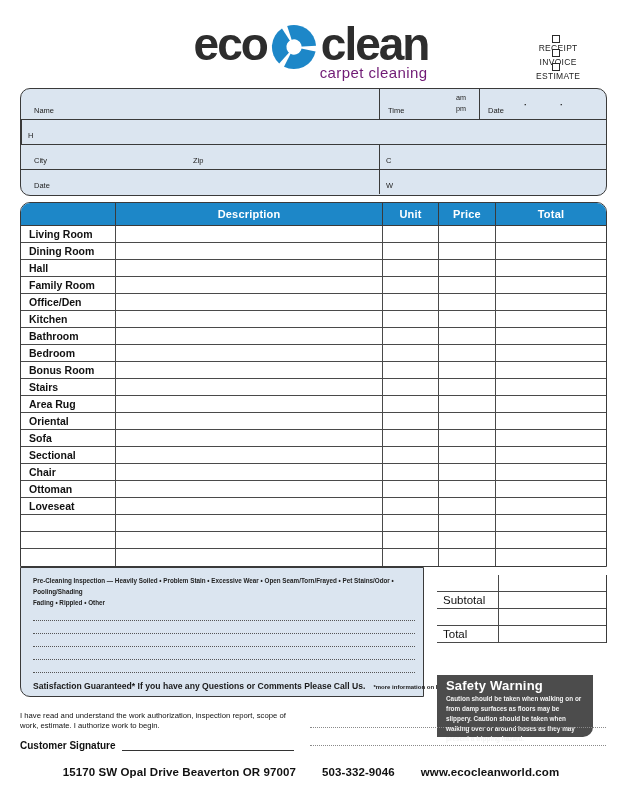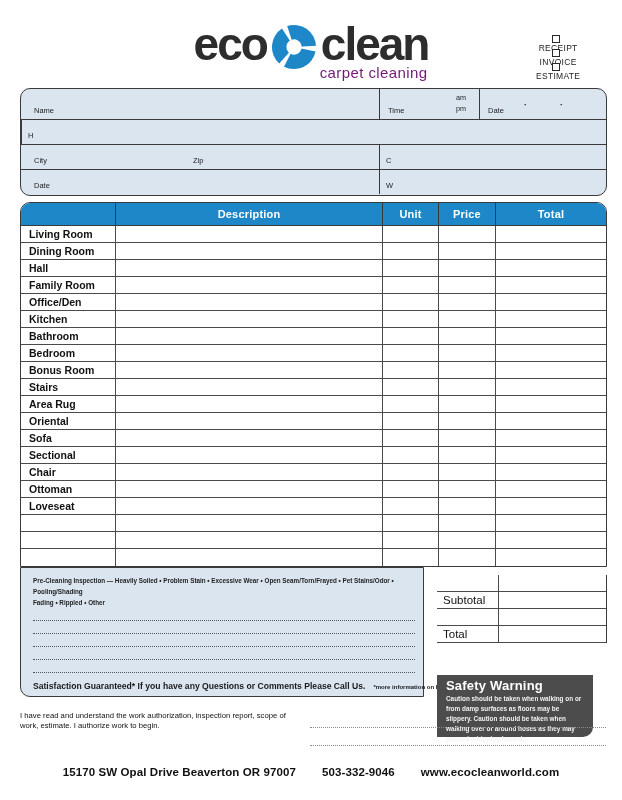--- a/index.html
+++ b/index.html
@@ -357,20 +357,24 @@
 
   <div class="safety">
     <h3>Safety Warning</h3>
     <p>Caution should be taken when walking on or from damp surfaces as floors may be slippery. Caution should be taken when walking over or around hoses as they may present a tripping hazard.</p>
   </div>
 
   <div class="auth">
     <div>I have read and understand the work authorization, inspection report, scope of</div>
     <div>work, estimate. I authorize work to begin.</div>
   </div>
+  <div class="sigrow">
+    <span class="siglabel">Customer Signature</span>
+    <span class="sigline"></span>
+  </div>
   <div class="dotted-r dr1"></div>
   <div class="dotted-r dr2"></div>
 
   <div class="footer">
     <span>15170 SW Opal Drive Beaverton OR 97007</span>
     <span>503-332-9046</span>
     <span>www.ecocleanworld.com</span>
   </div>
 
 </div>

